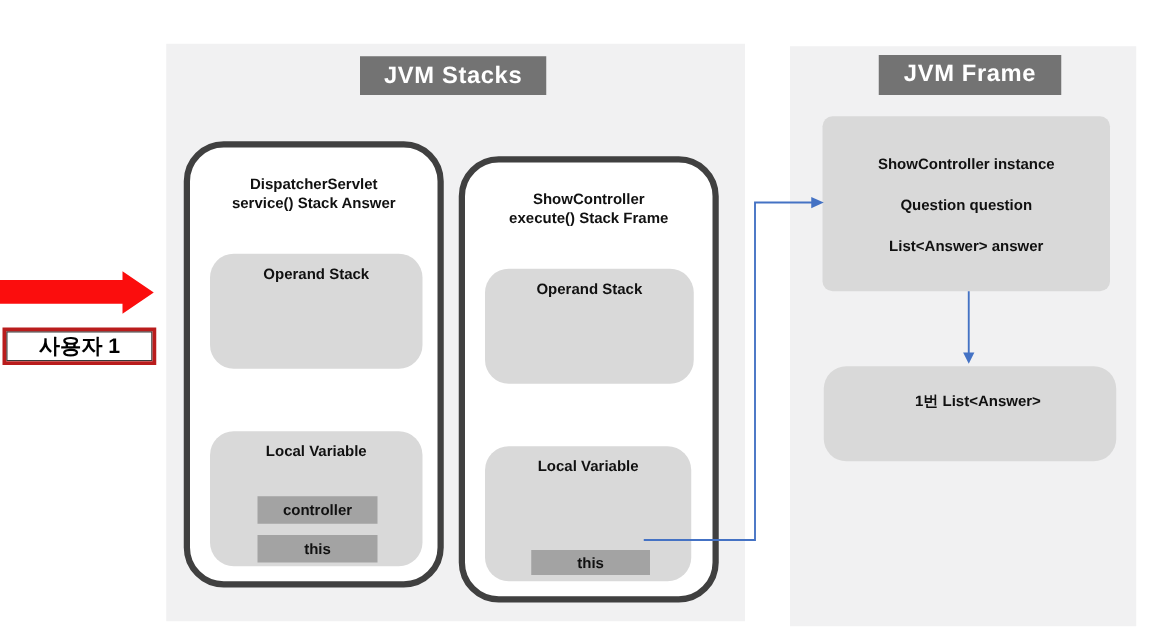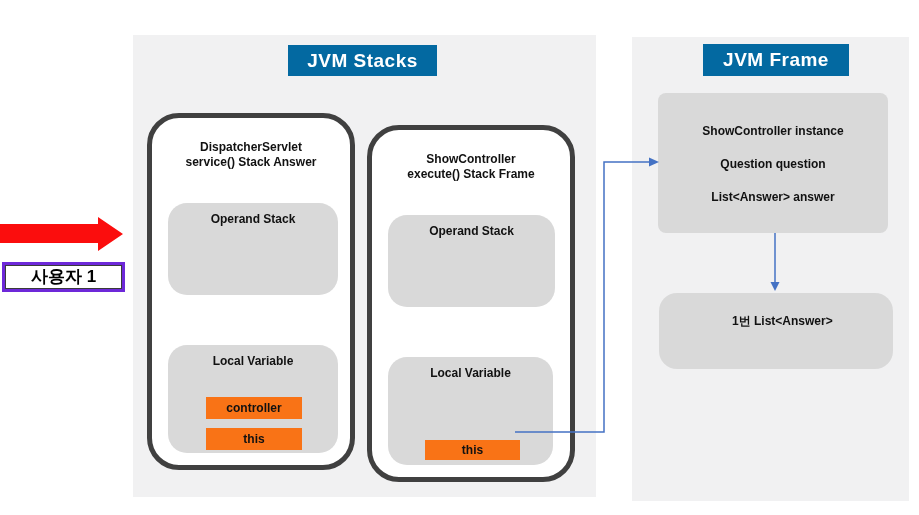--- a/index.html
+++ b/index.html
@@ -8,21 +8,21 @@
 
   .panel {
     position: absolute;
     background: #f1f1f2;
   }
   #stacks-panel { left: 133px; top: 35px; width: 463px; height: 462px; }
   #heap-panel   { left: 632px; top: 37px; width: 277px; height: 464px; }
 
   .panel-title {
     position: absolute;
-    background: #0369a1;
+    background: #737373;
     color: #ffffff;
     font-weight: bold;
     font-size: 19px;
     text-align: center;
     line-height: 31px;
     letter-spacing: 0.5px;
   }
   #stacks-title { left: 288px; top: 45px; width: 149px; height: 31px; }
   #heap-title   { left: 703px; top: 44px; width: 146px; height: 32px; }
 
@@ -66,21 +66,21 @@
   .operand { left: 16px; top: 85px; width: 170px; height: 92px; }
   .localvar { left: 16px; top: 227px; width: 170px; height: 108px; }
   #frame-2 .operand { width: 167px; }
   #frame-2 .localvar { width: 165px; }
 
   .slot {
     position: absolute;
     left: 38px;
     width: 96px;
     height: 22px;
-    background: #f97316;
+    background: #a3a3a3;
     font-size: 12px;
     font-weight: bold;
     line-height: 22px;
     text-align: center;
     color: #111;
   }
   #slot-controller { top: 52px; }
   #slot-this-1 { top: 83px; }
   #slot-this-2 { top: 83px; left: 37px; width: 95px; height: 20px; line-height: 20px; }
 
@@ -102,21 +102,21 @@
     left: 659px; top: 293px; width: 234px; height: 76px;
     border-radius: 18px;
     padding: 20px 0 0 73px;
   }
   #heap-data .line { display: block; line-height: 17px; }
 
   #user-label-box {
     position: absolute;
     left: 2px; top: 262px; width: 123px; height: 30px;
     background: #ffffff;
-    border: 3px solid #6d28d9;
+    border: 3px solid #b91c1c;
     box-shadow: inset 0 0 0 1px #3a3a3a;
     text-align: center;
     font-size: 17px;
     font-weight: bold;
     color: #000;
     line-height: 24px;
   }
 
   #overlay-svg {
     position: absolute;

